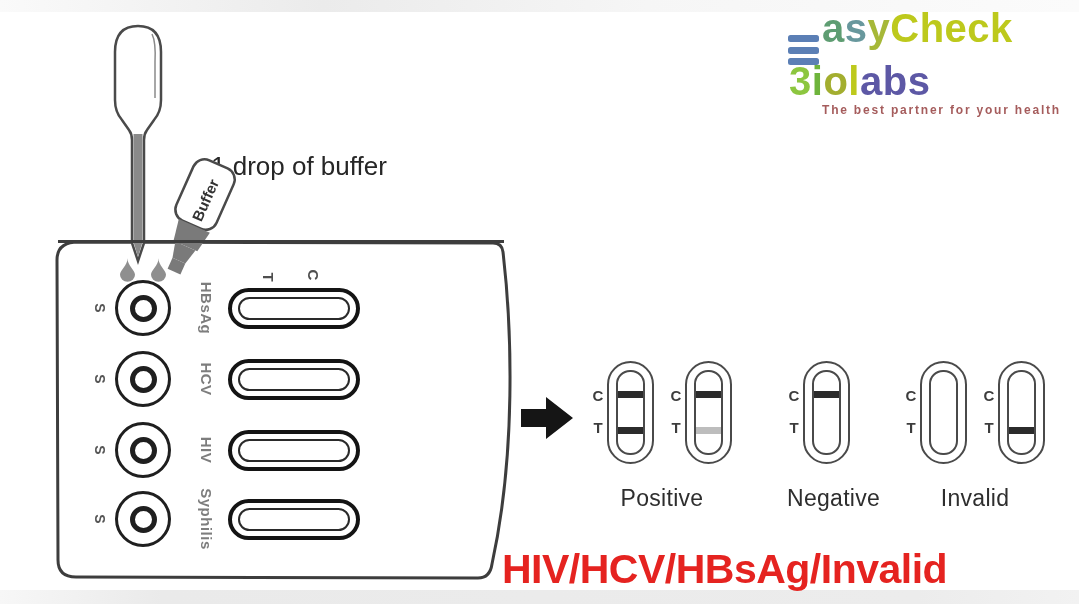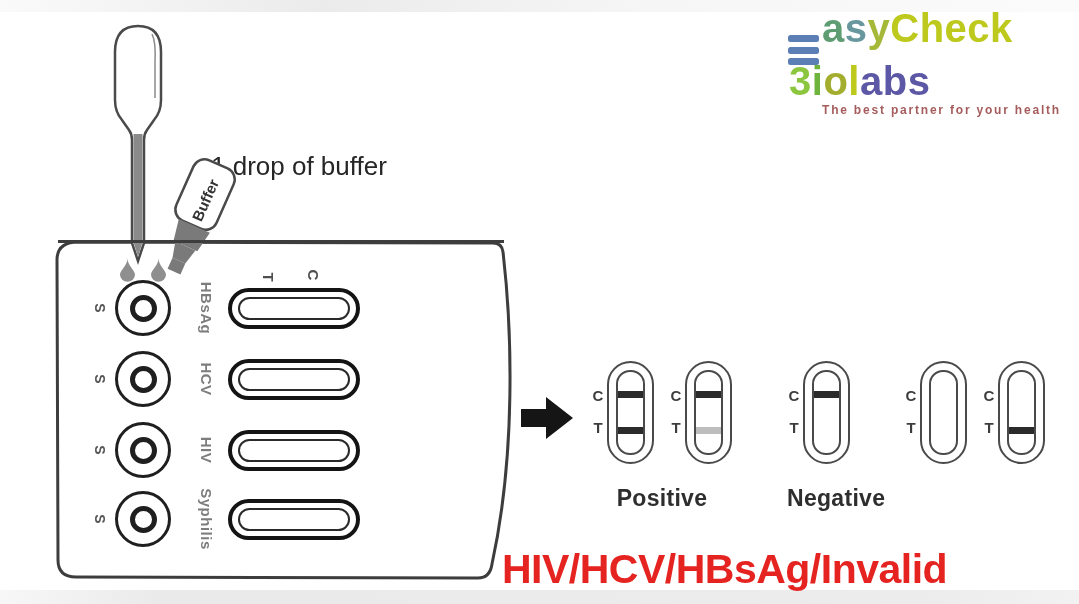--- a/index.html
+++ b/index.html
@@ -42,21 +42,21 @@
   .unit-row{display:flex;gap:14px;}
   .result-unit{position:relative;width:64px;height:103px;}
   .mini-label{position:absolute;left:0;width:14px;font-size:15px;font-weight:bold;color:#3d3d3d;text-align:center;}
   .mini-c{top:26px;}
   .mini-t{top:58px;}
   .mini-outer{position:absolute;left:16px;top:0;width:47px;height:103px;border:2.5px solid #4a4a4a;border-radius:24px;box-sizing:border-box;background:#fff;}
   .mini-inner{position:absolute;left:6.5px;top:6.5px;width:29px;height:85px;border:2px solid #4a4a4a;border-radius:14px;box-sizing:border-box;background:#fff;}
   .band{position:absolute;left:0;width:25px;height:7px;}
   .band-c{top:19.5px;}
   .band-t{top:55.5px;}
-  .group-label{margin-top:21px;text-align:center;font-size:23px;font-weight:bold;color:#2e2e2e;letter-spacing:0.3px;}
+  .group-label{margin-top:21px;text-align:center;font-size:23px;font-weight:normal;color:#2e2e2e;letter-spacing:0.3px;}
 
   #product-title{left:502px;top:546px;font-size:41px;font-weight:bold;color:#e52320;letter-spacing:-0.5px;white-space:nowrap;}
 </style>
 </head>
 <body>
 
 <div id="stage">
 
   <div id="top-strip" class="abs"></div>
   <div id="bottom-strip" class="abs"></div>
@@ -193,18 +193,19 @@
           <div class="result-unit">
             <div class="mini-label mini-c">C</div>
             <div class="mini-label mini-t">T</div>
             <div class="mini-outer">
               <div class="mini-inner">
                 <div class="band band-t" style="background: rgb(43, 43, 43);"></div>
               </div>
             </div>
           </div>
         </div>
+        <div class="group-label">Invalid</div>
       </div>
     </div>
 
   <div id="product-title" class="abs">HIV/HCV/HBsAg/Invalid</div>
 
 </div>
 
 </body></html>

